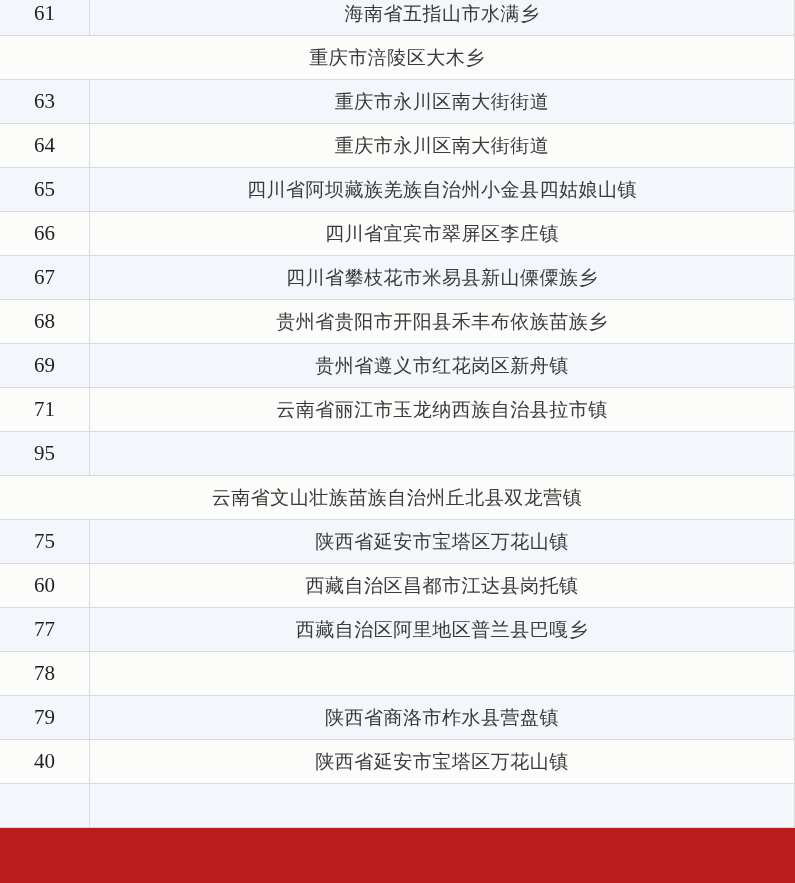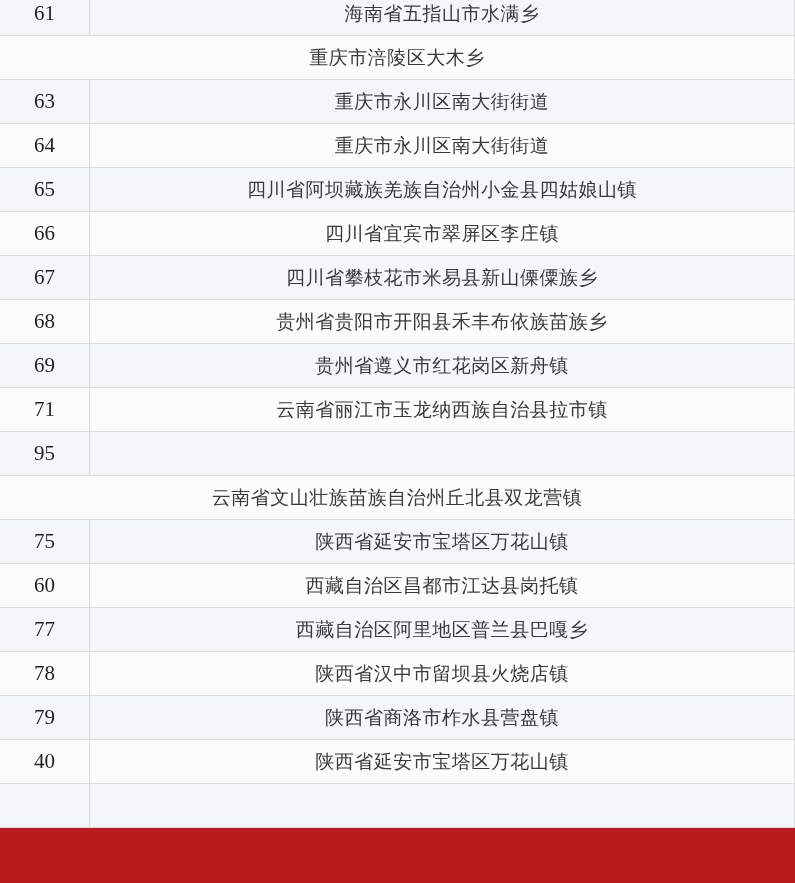--- a/index.html
+++ b/index.html
@@ -108,21 +108,20 @@
     <div class="row">
       <div class="cell-index">60</div>
       <div class="cell-location">西藏自治区昌都市江达县岗托镇</div>
     </div>
     <div class="row">
       <div class="cell-index">77</div>
       <div class="cell-location">西藏自治区阿里地区普兰县巴嘎乡</div>
     </div>
     <div class="row">
       <div class="cell-index">78</div>
-      <div class="cell-location">陕西省汉中市留坝县火烧店镇</div>
     </div>
     <div class="row">
       <div class="cell-index">79</div>
       <div class="cell-location">陕西省商洛市柞水县营盘镇</div>
     </div>
     <div class="row">
       <div class="cell-index">40</div>
       <div class="cell-location">陕西省延安市宝塔区万花山镇</div>
     </div>
 

